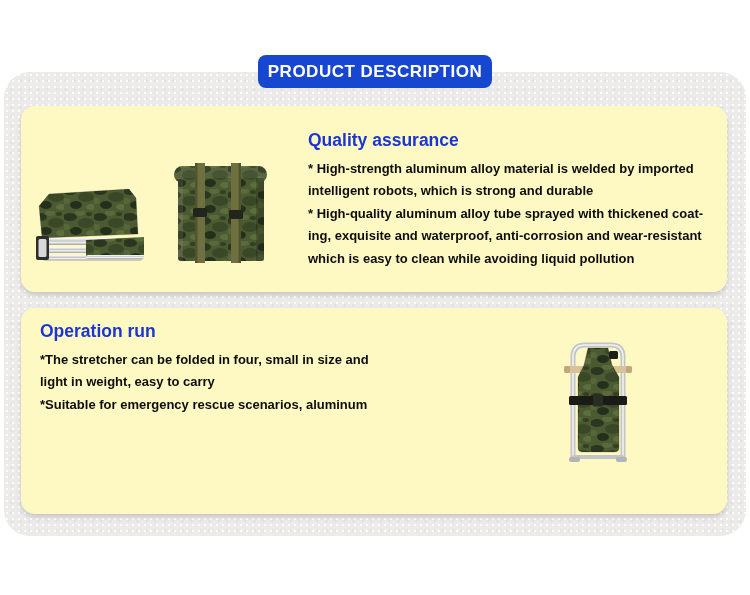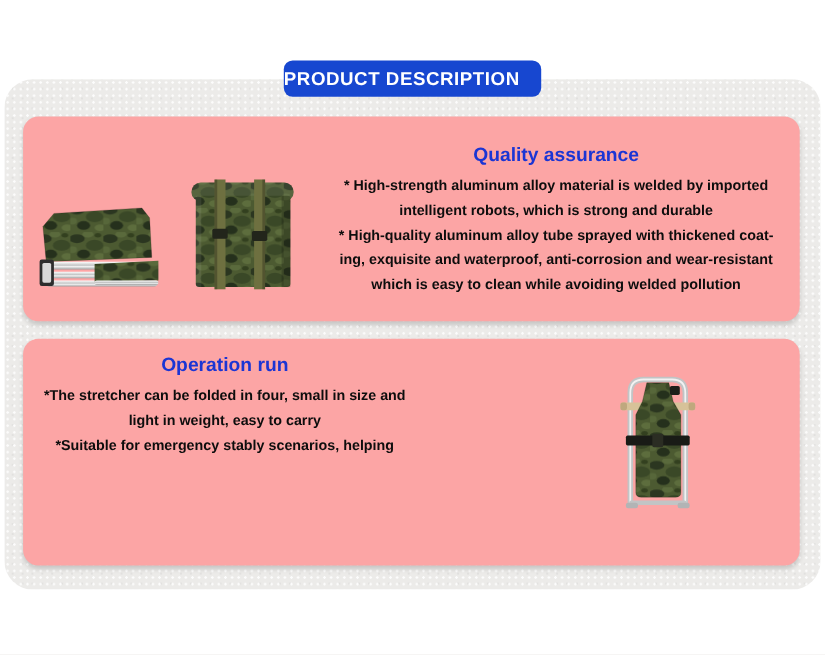--- a/index.html
+++ b/index.html
@@ -15,29 +15,28 @@
     background-image:
       radial-gradient(rgba(255,255,255,.85) 1px, transparent 1.3px),
       radial-gradient(rgba(0,0,0,.045) 1px, transparent 1.3px);
     background-size:6px 6px, 9px 9px;
     background-position:0 0, 3px 4px;
   }
   .banner{
     position:absolute;left:258px;top:55px;width:234px;height:33px;
     border-radius:8px;
     color:#ffffff;font-weight:bold;font-size:17px;letter-spacing:.5px;
-    line-height:33px;
+    text-align:center;line-height:33px;
     z-index:5;
   }
   .card{
-    position:absolute;left:21px;width:706px;background:#fca5a5;
+    position:absolute;left:21px;width:706px;background:#fef9c3;
     border-radius:14px;
     box-shadow:0 3px 5px rgba(0,0,0,.16);
     z-index:2;
-    text-align:center;
   }
   .card1{top:106px;height:186px;}
   .card2{top:308px;height:206px;}
   .sec-heading{
     font-size:17.5px;font-weight:bold;margin:0 0 7px 0;
   }
   .body-line{
     font-size:13px;font-weight:bold;color:#0d0d0d;
     line-height:22.4px;white-space:nowrap;
   }
@@ -117,31 +116,31 @@
       <rect x="61" y="47" width="14" height="9" rx="1.5" fill="#22251b"></rect>
     </svg>
   </div>
 
   <div class="text-block tb-quality">
     <div class="sec-heading" style="color:#1b35d4">Quality assurance</div>
     <div class="body-line">* High-strength aluminum alloy material is welded by imported</div>
     <div class="body-line">intelligent robots, which is strong and durable</div>
     <div class="body-line">* High-quality aluminum alloy tube sprayed with thickened coat-</div>
     <div class="body-line">ing, exquisite and waterproof, anti-corrosion and wear-resistant</div>
-    <div class="body-line">which is easy to clean while avoiding welded pollution</div>
+    <div class="body-line">which is easy to clean while avoiding liquid pollution</div>
   </div>
 </div>
 
 <div class="card card2">
 
   <div class="text-block tb-operation">
     <div class="sec-heading" style="color:#1b35d4">Operation run</div>
     <div class="body-line">*The stretcher can be folded in four, small in size and</div>
     <div class="body-line">light in weight, easy to carry</div>
-    <div class="body-line">*Suitable for emergency stably scenarios, helping</div>
+    <div class="body-line">*Suitable for emergency rescue scenarios, aluminum</div>
   </div>
 
   <div class="img-wrap img-upright">
     <svg viewBox="0 0 74 126">
 
       <path d="M12,120 L12,18 Q12,6 24,6 L50,6 Q62,6 62,18 L62,120" fill="none" stroke="#c2c4c5" stroke-width="5"></path>
       <path d="M12,120 L12,18 Q12,6 24,6 L50,6 Q62,6 62,18 L62,120" fill="none" stroke="#f2f2f2" stroke-width="1.6"></path>
 
       <rect x="3" y="27" width="68" height="7" rx="2" fill="#d7c299"></rect>
       <rect x="3" y="27" width="6" height="7" rx="2" fill="#bfa87e"></rect>

